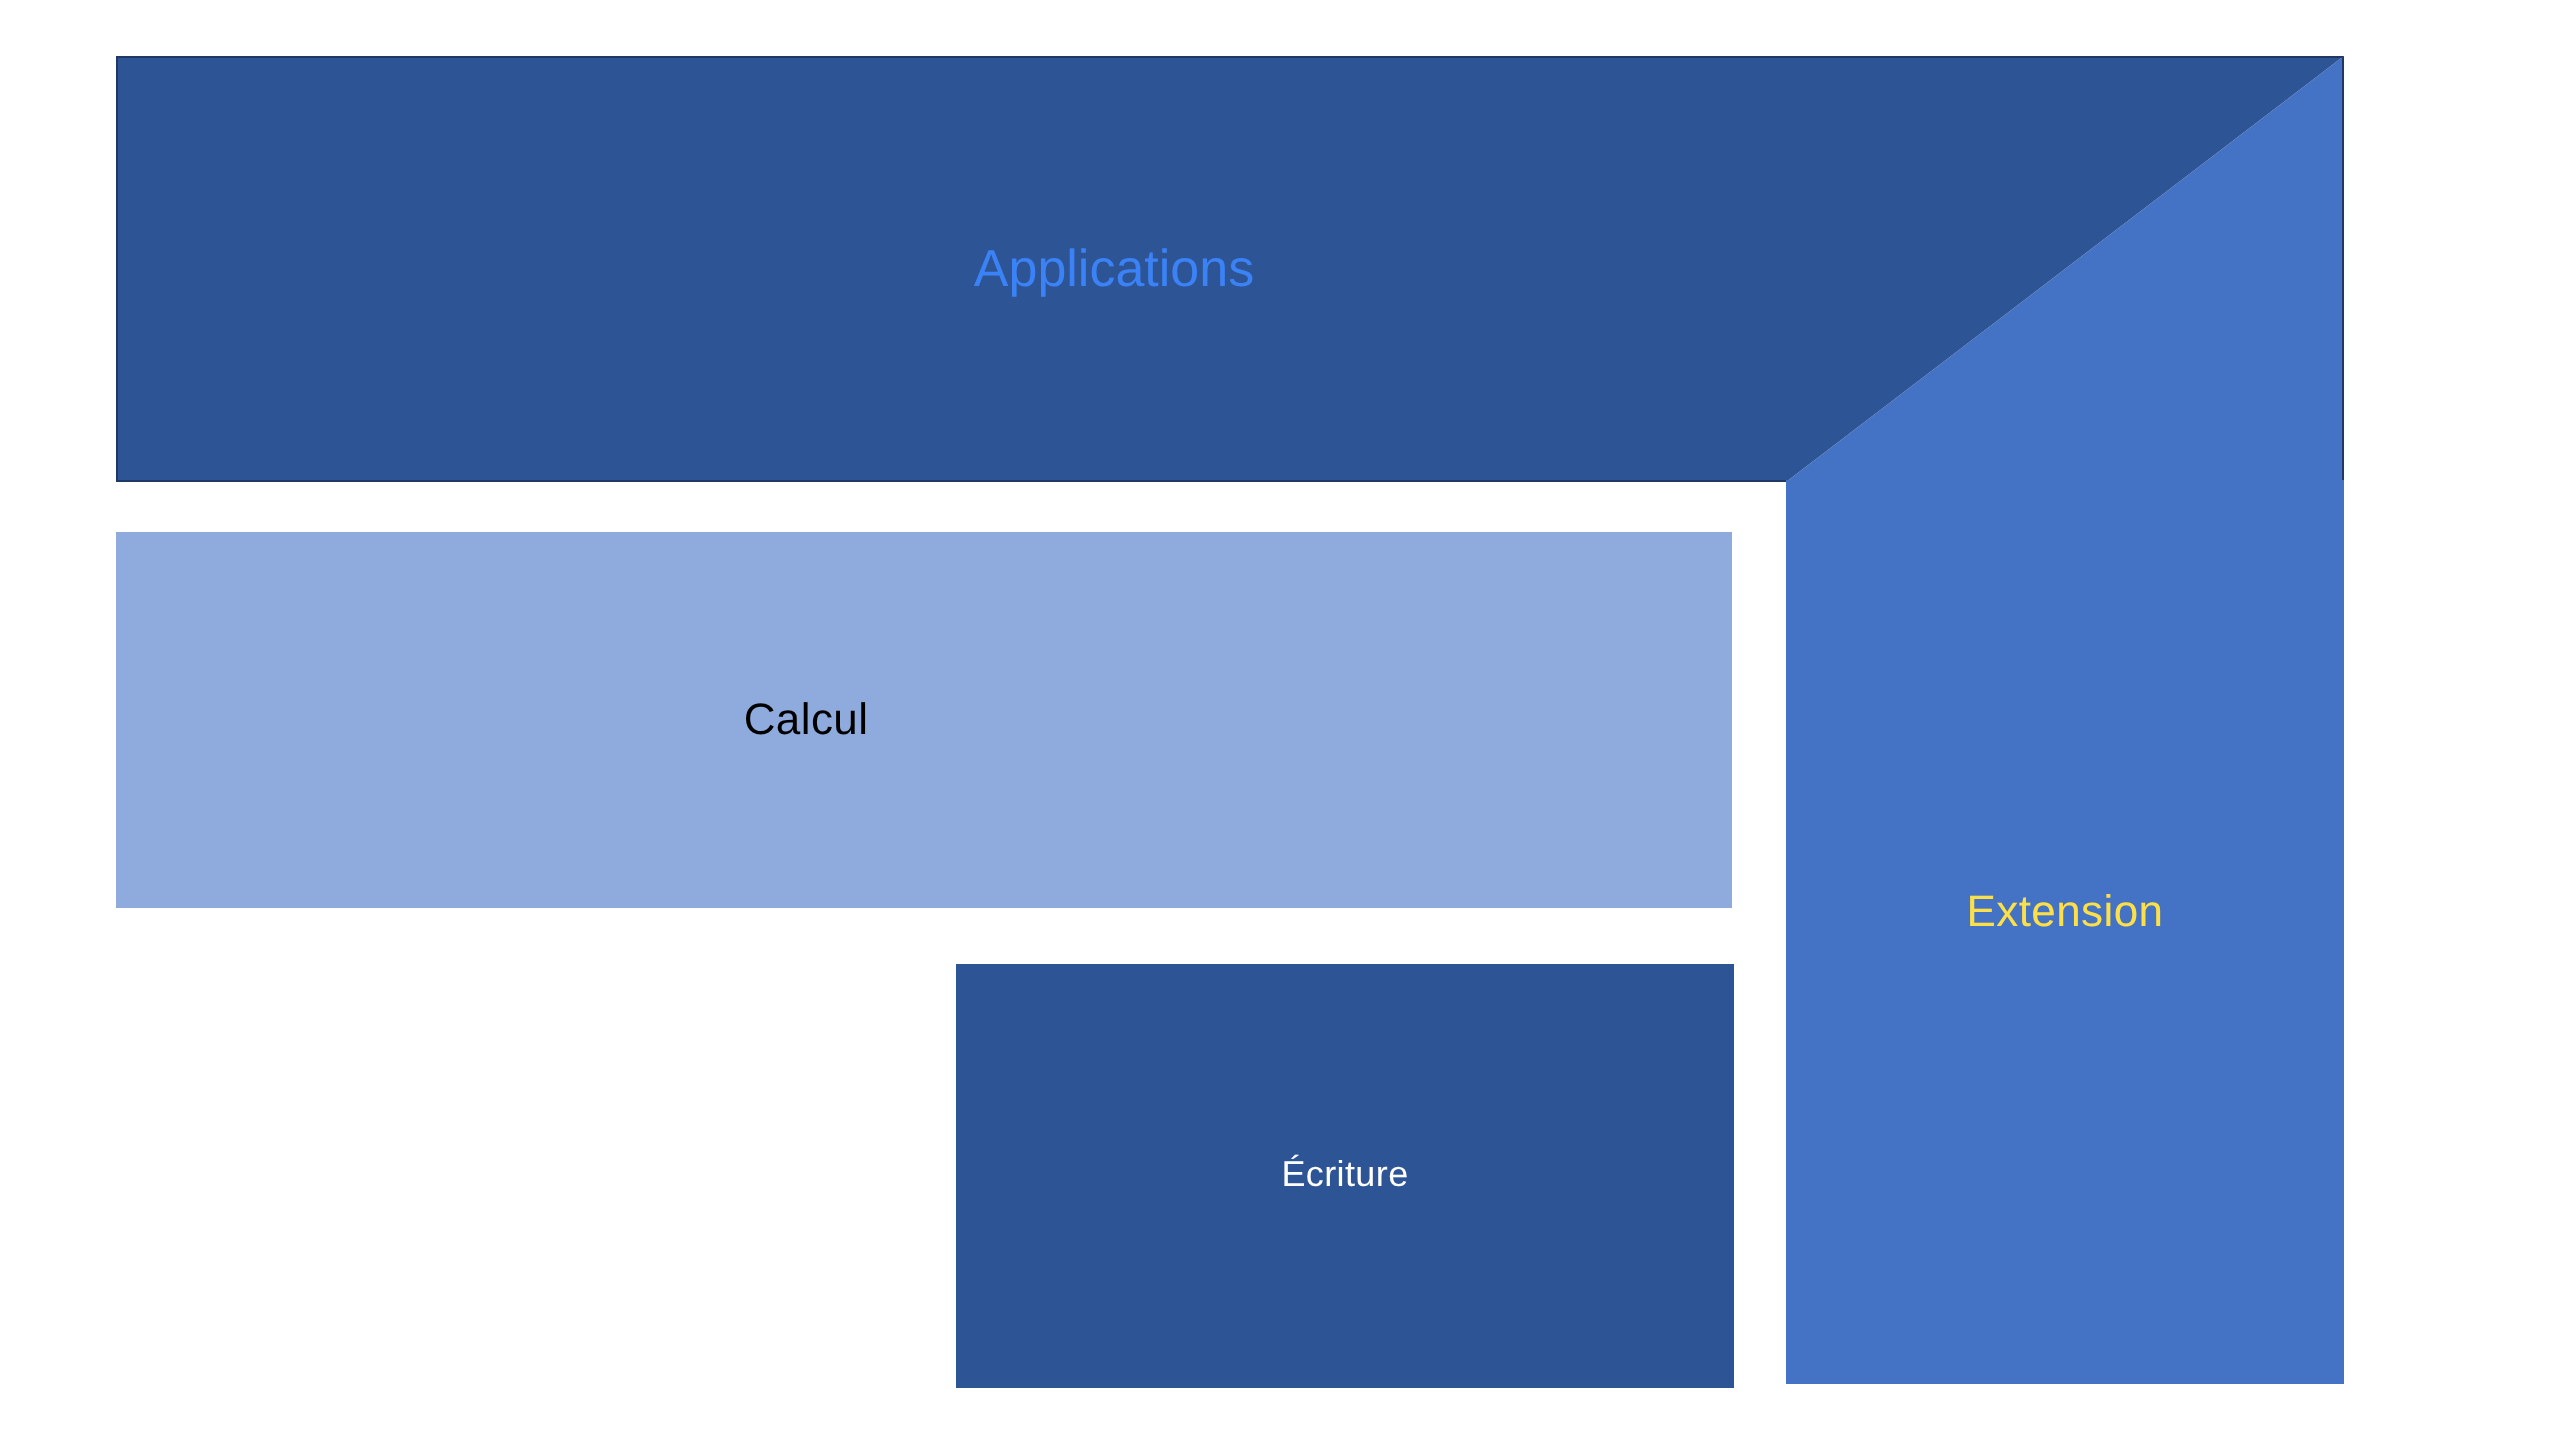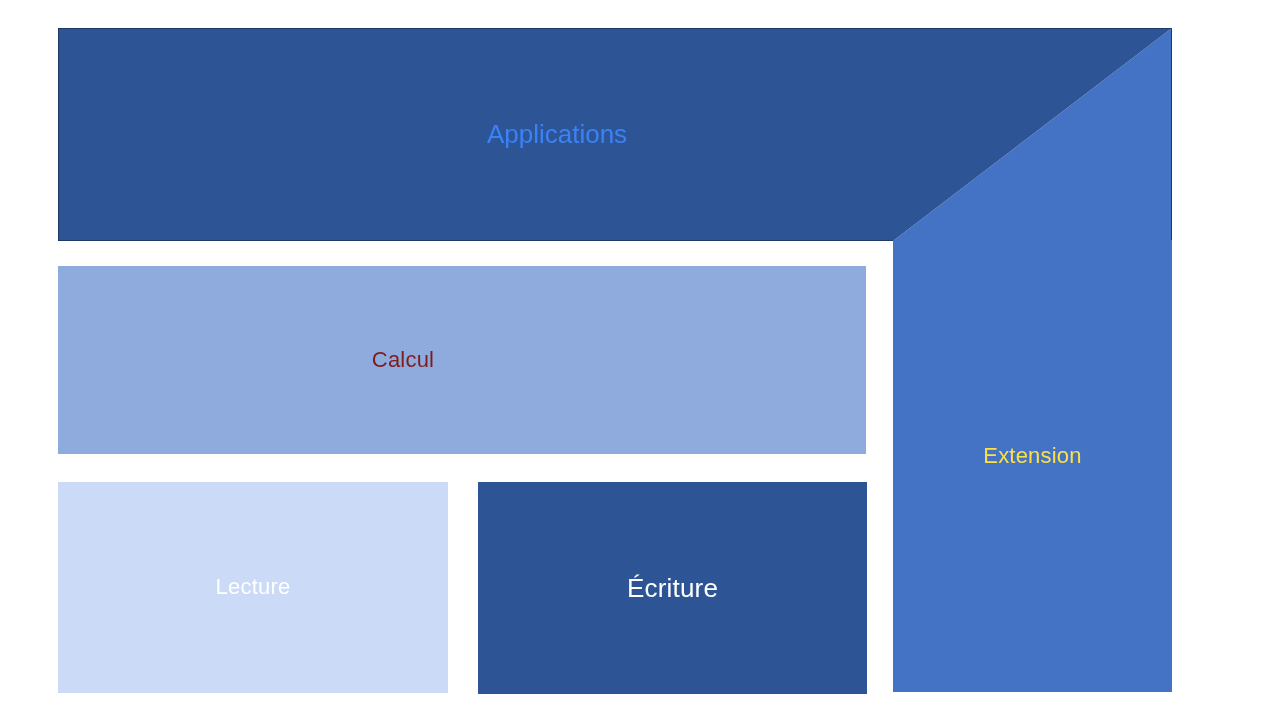--- a/index.html
+++ b/index.html
@@ -113,21 +113,21 @@
   
   #block-ecriture {
     left: 478px;
     top: 482px;
     width: 389px;
     height: 212px;
     background: #2d5494;
     z-index: 1;
   }
   #block-ecriture .block-label {
-    font-size: 26px;
+    font-size: 18px;
   }
 
   
   #block-extension {
     left: 893px;
     top: 240px;
     width: 279px;
     height: 452px;
     background: #4472c4;
     z-index: 2;
@@ -143,27 +143,24 @@
 <div id="diagram" style="background: rgb(255, 255, 255);">
 
   <div class="block" id="wedge-extension-top" style="background: rgb(68, 114, 196);"></div>
 
   <div class="block" id="block-applications" style="background: rgb(45, 84, 148); color: rgb(255, 255, 255); border-color: rgb(31, 56, 100);"></div>
 
   <div id="label-applications">
     <span class="block-label">Applications</span>
   </div>
 
-  <div class="block" id="block-calcul" style="background: rgb(143, 170, 220); color: #7f1d1d; padding-left: 20px;">
+  <div class="block" id="block-calcul" style="background: rgb(143, 170, 220); color: #000000; padding-left: 20px;">
     <span class="block-label">Calcul</span>
   </div>
 
-  <div class="block" id="block-lecture" style="background: rgb(203, 219, 247); color: rgb(255, 255, 255);">
-    <span class="block-label">Lecture</span>
-  </div>
 
   <div class="block" id="block-ecriture" style="background: rgb(45, 84, 148); color: rgb(255, 255, 255);">
     <span class="block-label">Écriture</span>
   </div>
 
   <div class="block" id="block-extension" style="background: rgb(68, 114, 196); color: #fde047;">
     <span class="block-label">Extension</span>
   </div>
 
 </div>

